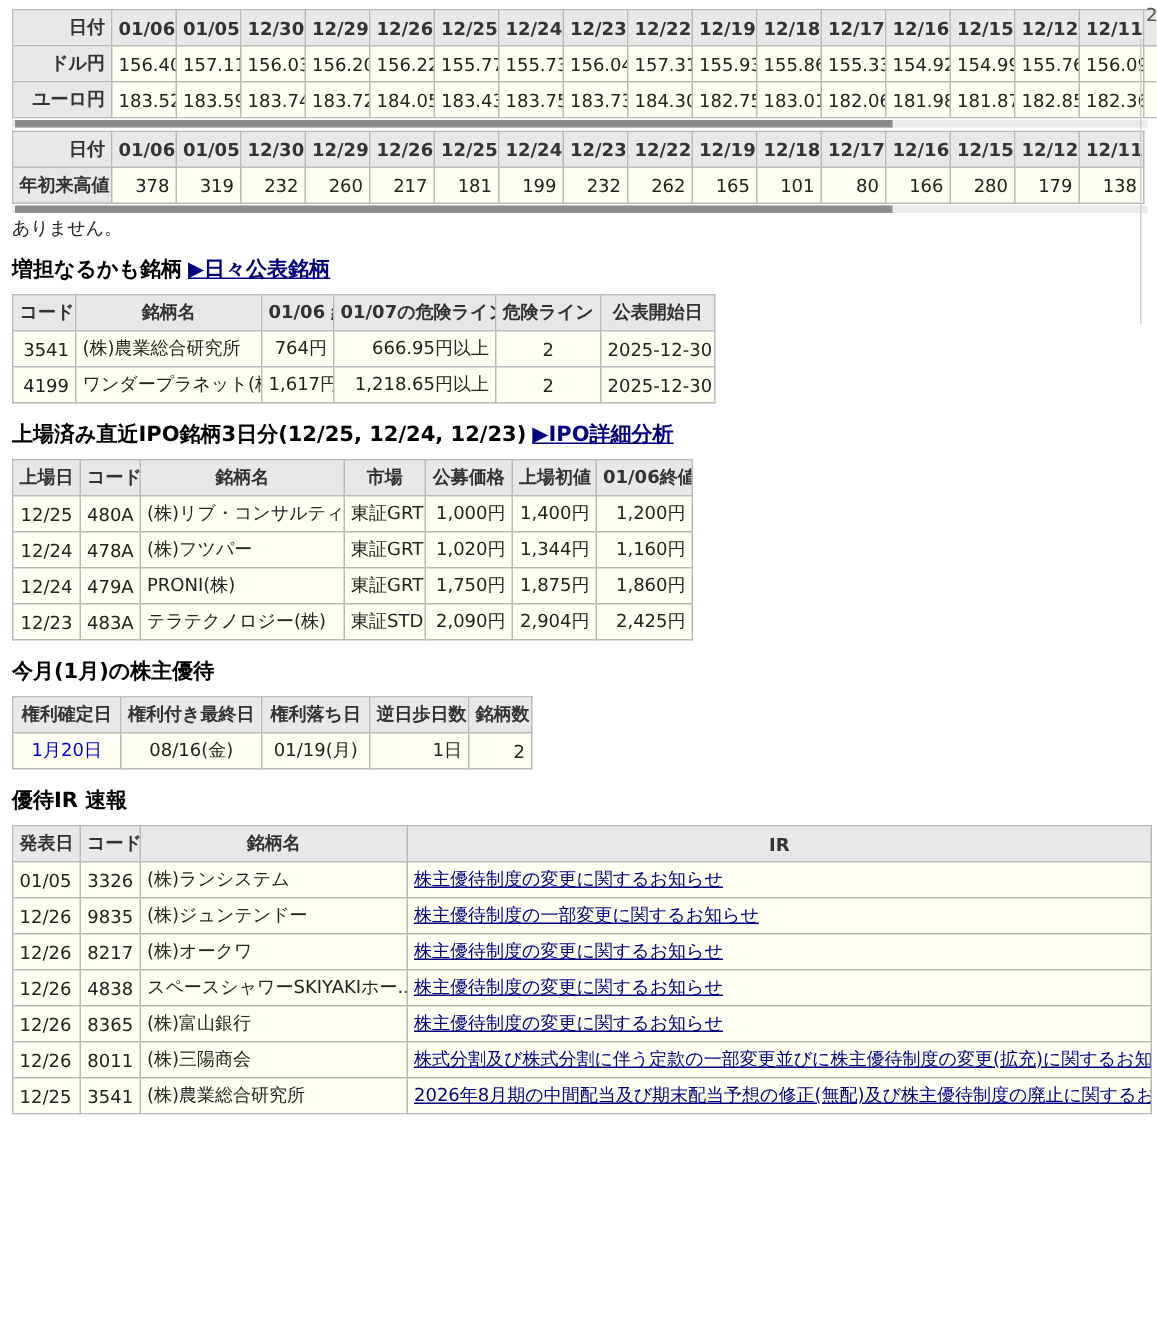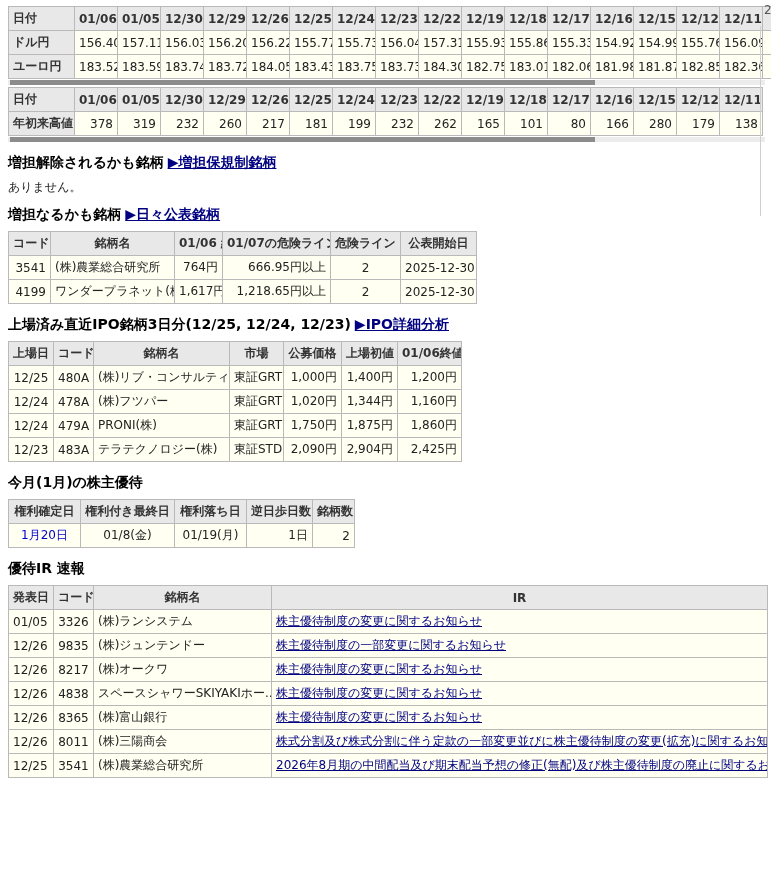--- a/index.html
+++ b/index.html
@@ -21,21 +21,21 @@
   .section{margin-bottom:2px;}
   .mt{margin-top:12px;}
 
   table.grid{border-collapse:collapse;table-layout:fixed;background:var(--cell_bg,#fffff2);}
   table.grid th,table.grid td{
     border:1px solid var(--border,#b9b9b9);
     padding:2px 4px;white-space:nowrap;overflow:hidden;
     font-weight:normal;height:19px;vertical-align:middle;
   }
   table.grid th{background:var(--header_bg,#e8e8e8);font-weight:bold;color:#333;text-align:center;}
-  table.grid th.lab{text-align:left;}
+  table.grid th.lab{text-align:right;}
   td.num{text-align:right;}
   td.ctr{text-align:center;}
   td.lft{text-align:left;}
   th.two{white-space:pre-line;line-height:15px;height:32px;}
   .hclip{overflow:hidden;}
   .sbar{height:5px;background:#ececec;position:relative;margin:1px 0 0 0;cursor:pointer;}
   .sthumb{position:absolute;top:0;height:5px;background:var(--thumb,#8c8c8c);}
   .datelink{color:var(--date_link,#0000cc);cursor:pointer;text-decoration:none;}
   a.irlink{color:var(--accent_link,#000080);text-decoration:underline;cursor:pointer;white-space:nowrap;}
   .edge-line{position:absolute;left:760px;top:26px;width:1px;height:190px;background:#cfcfcf;}
@@ -199,21 +199,20 @@
           </tr>
       </tbody>
     </table>
   </div>
   <div class="sbar" style="width:757px">
       <div class="sthumb" style="left:2px;width:585px"></div>
     </div>
 </div>
 
 <div class="section">
-  <div class="heading mt"><span>増担解除されるかも銘柄</span><a class="hlink sp">▶増担保規制銘柄</a></div>
   <div class="plain">ありません。</div>
 </div>
 
 <div class="section">
   <div class="heading"><span>増担なるかも銘柄</span><a class="hlink sp">▶日々公表銘柄</a></div>
   <table class="grid" style="width:468px">
     <colgroup>
         <col style="width:42px">
         <col style="width:124px">
         <col style="width:48px">
@@ -328,21 +327,21 @@
     <tbody>
       <tr>
         <th>権利確定日</th>
         <th>権利付き最終日</th>
         <th>権利落ち日</th>
         <th>逆日歩日数</th>
         <th>銘柄数</th>
       </tr>
       <tr>
           <td class="ctr"><a class="datelink">1月20日</a></td>
-          <td class="ctr">01/8(金)</td>
+          <td class="ctr">08/16(金)</td>
           <td class="ctr">01/19(月)</td>
           <td class="num">1日</td>
           <td class="num">2</td>
         </tr>
     </tbody>
   </table>
 </div>
 
 <div class="section">
   <div class="heading mt"><span>優待IR 速報</span></div>

